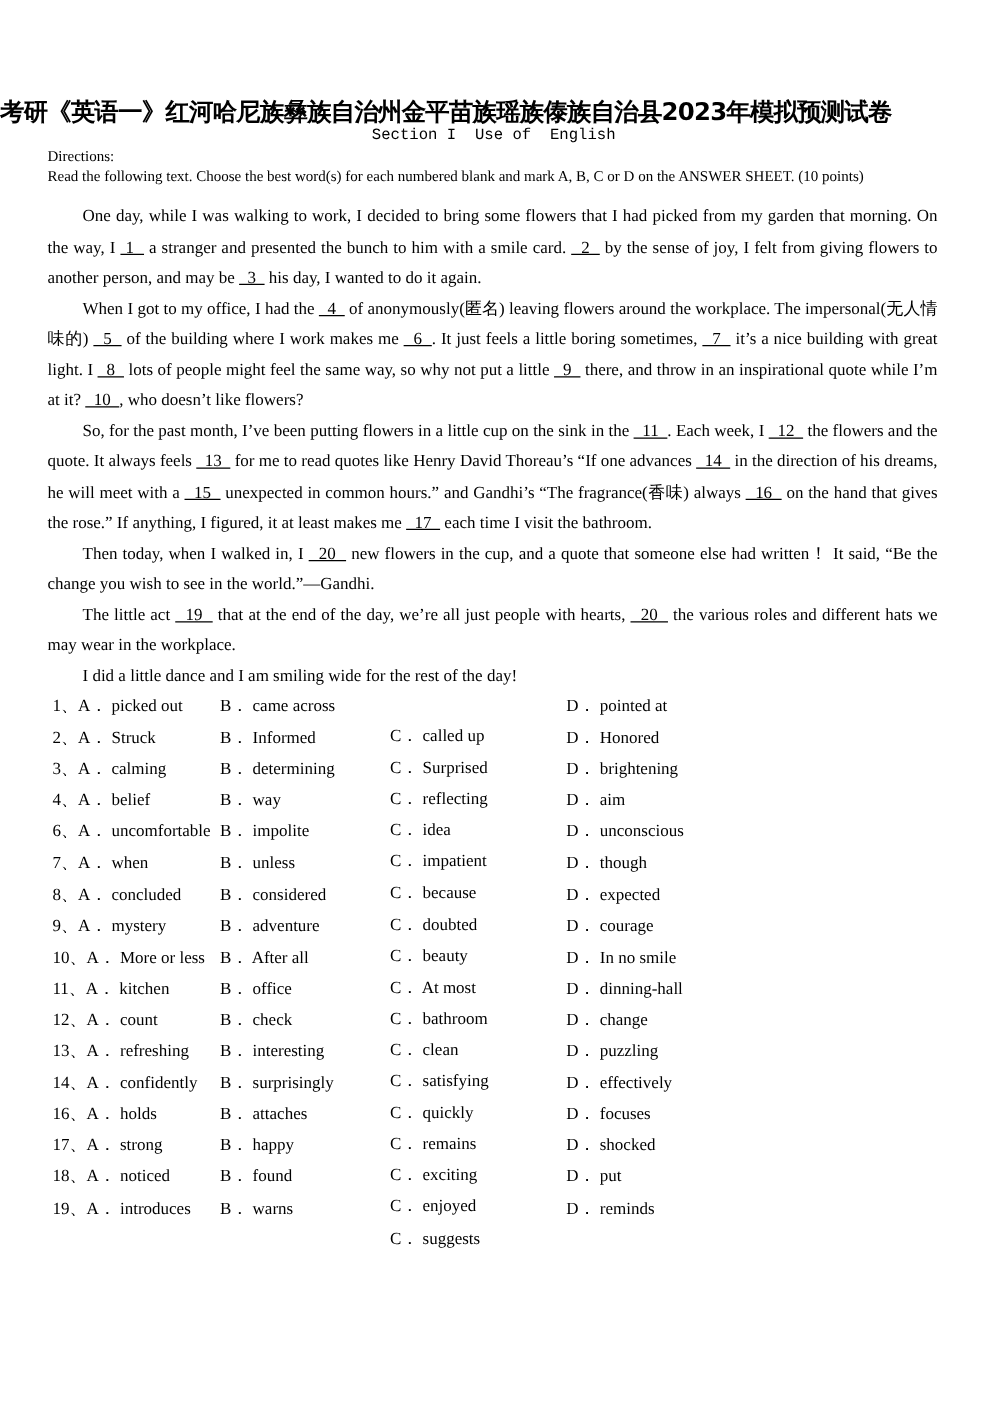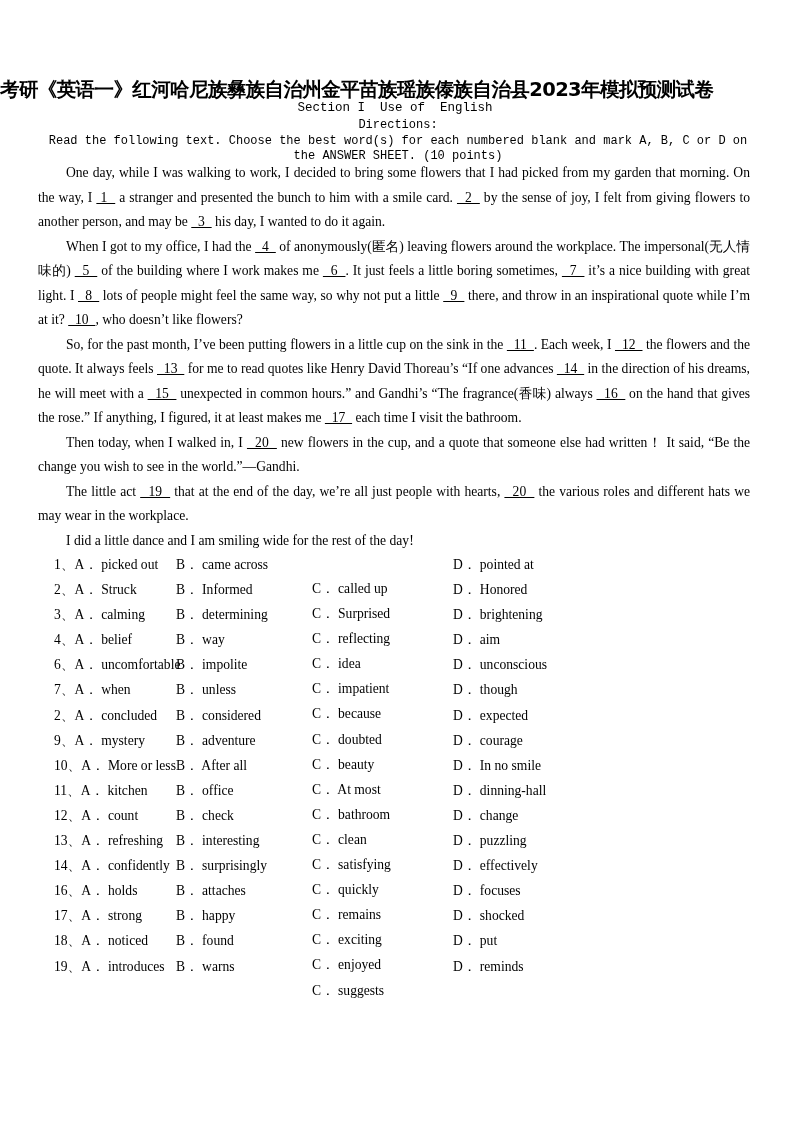--- a/index.html
+++ b/index.html
@@ -9,38 +9,38 @@
     position: absolute; left: 0; top: 76px; width: 794px; 
     font-family: "DejaVu Sans", sans-serif; font-weight: bold; font-size: 19.5px;
     letter-spacing: -0.6px; white-space: nowrap;
   }
   .section {
     position: absolute; left: 0; top: 101px; width: 790px; text-align: center;
     font-family: "Liberation Mono", monospace; font-size: 12.5px; white-space: pre;
   }
   .directions {
     position: absolute; left: 38px; top: 118px; width: 720px;
-    font-family: Liberation Mono, monospace; font-size: 12px; line-height: 15.5px; text-align: center;
+    font-family: Liberation Serif, serif; font-size: 12px; line-height: 15.5px;
   }
   .directions .hd { display: block; }
   .directions .body { display: block; white-space: normal; word-spacing: 0px; }
   .passage {
     position: absolute; left: 38px; top: 161px; width: 712px;
     font-family: "Liberation Serif", serif; font-size: 13.6px; line-height: 24.5px;
     text-align: justify;
   }
   .passage p { margin: 0; text-indent: 28px; }
   .blank { text-decoration: underline; white-space: pre; }
   .options {
     position: absolute; left: 38px; top: 552px; width: 720px;
     font-family: "Liberation Serif", serif; font-size: 13.6px;
   }
   .opt-row { height: 25.1px; line-height: 25.1px; position: relative; white-space: nowrap; }
   .opt-row span { position: absolute; top: 0; }
-  .oa { left: 16px; }
+  .oa { left: 4px; }
   .ob { left: 138px; }
   .oc { left: 274px; margin-top: 24px; }
   .od { left: 415px; }
 </style>
 </head>
 <body>
 
 <div class="page">
   <div class="title">考研《英语一》红河哈尼族彝族自治州金平苗族瑶族傣族自治县2023年模拟预测试卷</div>
   <div class="section">Section I  Use of  English</div>
@@ -89,21 +89,21 @@
         <span class="oc">C． impatient</span>
         <span class="od">D． unconscious</span>
       </div>
       <div class="opt-row">
         <span class="oa">7、A． when</span>
         <span class="ob">B． unless</span>
         <span class="oc">C． because</span>
         <span class="od">D． though</span>
       </div>
       <div class="opt-row">
-        <span class="oa">2、A． concluded</span>
+        <span class="oa">8、A． concluded</span>
         <span class="ob">B． considered</span>
         <span class="oc">C． doubted</span>
         <span class="od">D． expected</span>
       </div>
       <div class="opt-row">
         <span class="oa">9、A． mystery</span>
         <span class="ob">B． adventure</span>
         <span class="oc">C． beauty</span>
         <span class="od">D． courage</span>
       </div>

